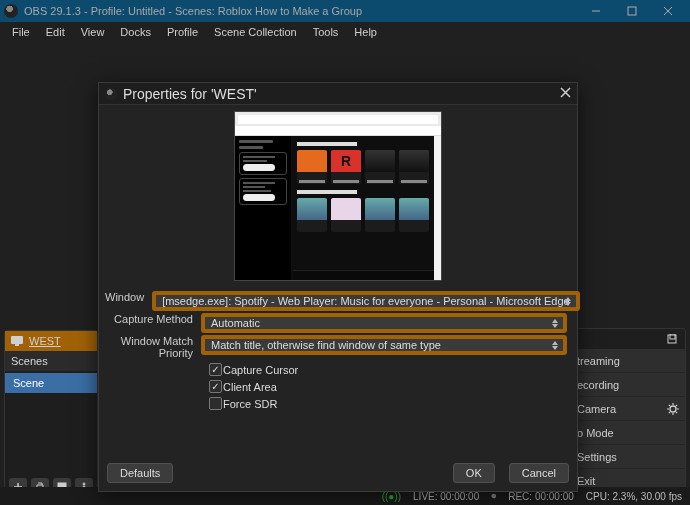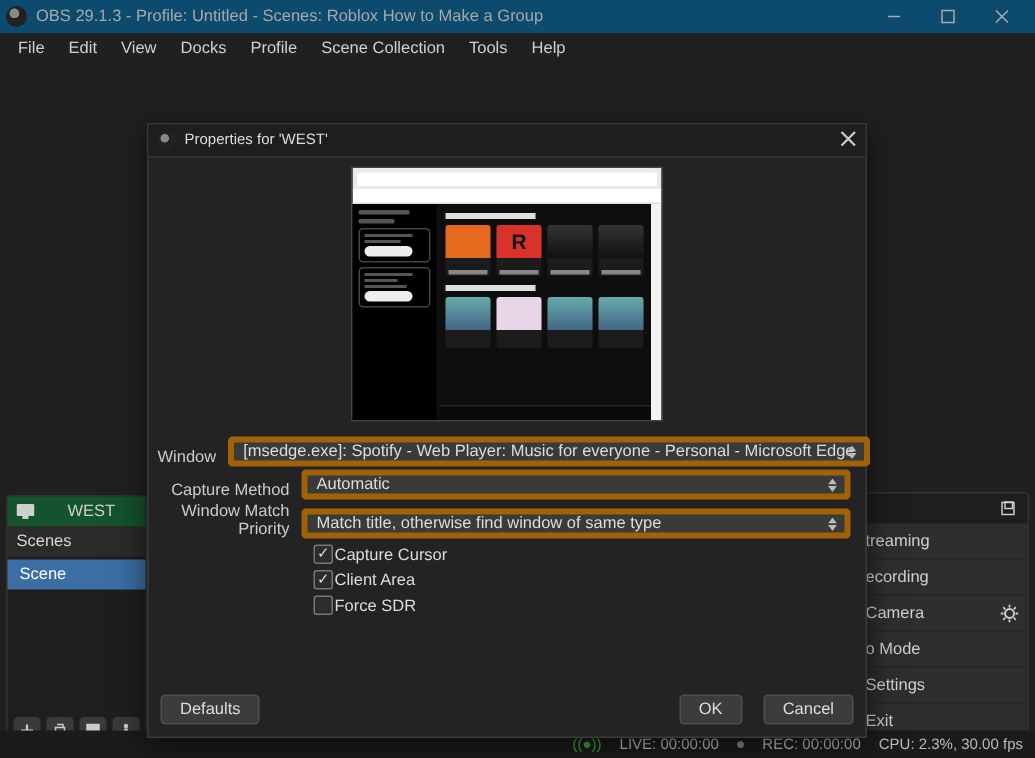--- a/index.html
+++ b/index.html
@@ -15,39 +15,39 @@
   .menubar { height:20px; background:#202020; display:flex; align-items:center; gap:4px; padding:0 6px; }
   .menubar span { color:#d0d0d0; font-size:11px; padding:2px 6px; }
 
   .workspace { position:relative; height:463px; background:#202020; }
 
   
   .panel-bg { position:absolute; background:#1e1e1e; border:1px solid #333; border-radius:3px; }
   .scene-panel { left:4px; top:288px; width:94px; height:170px; }
   .scene-panel .hdr, .src-panel .hdr { background:#2b2b2b; padding:4px 6px; font-size:11px; }
   .scene-panel .sel { background:#3a6ea5; color:#fff; padding:4px 8px; font-size:11px; margin-top:2px; }
-  .scene-panel .west-row { display:flex; align-items:center; gap:22px; padding:4px 6px; background:#14532d; color:#cfcfcf; }
+  .scene-panel .west-row { display:flex; align-items:center; gap:6px; padding:4px 6px; background:#a16207; color:#cfcfcf;text-decoration:underline; }
   .scene-panel .west-row svg { width:12px; height:10px; fill:#cfcfcf; }
   .scene-panel .toolbar, .src-panel .toolbar { position:absolute; bottom:3px; left:4px; display:flex; gap:4px; }
   .sqbtn { width:18px; height:18px; background:#3a3a3a; border-radius:3px; display:flex; align-items:center; justify-content:center; color:#ccc; }
   .sqbtn svg { width:10px; height:10px; fill:#ccc; stroke:#ccc; }
 
   .src-panel { left:102px; top:288px; width:160px; height:170px; }
   .right-panel { right:4px; top:286px; width:116px; height:172px; }
   .right-panel .row { height:24px; display:flex; align-items:center; padding:0 6px; background:#2e2e2e; border-bottom:1px solid #262626; font-size:11px; color:#d0d0d0; }
   .right-panel .row svg.gear { width:12px;height:12px; margin-left:auto; fill:#ccc; }
 
   .statusbar { position:absolute; bottom:0; left:0; right:0; height:18px; background:#1b1b1b; display:flex; align-items:center; justify-content:flex-end; gap:12px; padding:0 8px; color:#bbb; font-size:10px; }
   .statusbar .sig { color:#3a3; }
 
   
   .modal { position:absolute; left:98px; top:40px; width:480px; height:410px; background:#232323; border:1px solid #3a3a3a; box-shadow:0 4px 20px rgba(0,0,0,.6); display:flex; flex-direction:column; }
   .modal-title { height:22px; background:#1e1e1e; display:flex; align-items:center; padding:0 6px; border-bottom:1px solid #333; }
   .modal-title .obs-logo { width:12px; height:12px; border-radius:50%; background:radial-gradient(circle at 40% 35%,#888 0 25%,#222 28% 100%); margin-right:6px; }
-  .modal-title span { font-size:10px; color:#ddd; flex:1; }
+  .modal-title span { font-size:14px; color:#ddd; flex:1; }
   .modal-title .close svg { width:11px; height:11px; stroke:#ccc; stroke-width:1.5; }
 
   .preview { margin:6px auto 8px; width:208px; height:170px; background:#111; border:1px solid #444; position:relative; overflow:hidden; }
   
   .preview .pv-chrome { height:14px; background:#eaeaea; display:flex; align-items:center; gap:3px; padding:0 3px;}
   .preview .pv-chrome .tab { flex:1; height:9px; background:#fff; border-radius:2px 2px 0 0; }
   .preview .pv-toolbar { height:10px; background:#fff; border-bottom:1px solid #ddd; }
   .preview .pv-body { position:absolute; top:24px; left:0; right:7px; bottom:0; background:#0e0e0e; }
   .preview .pv-side { position:absolute; left:0; top:0; bottom:0; width:56px; background:#000; padding:4px; display:flex; flex-direction:column; gap:3px;}
   .preview .pv-side .line { height:3px; background:#555; border-radius:1px; width:70%; }
@@ -62,21 +62,21 @@
   .preview .pv-card .t { position:absolute; bottom:1px; left:2px; right:2px; height:3px; background:#888; }
   .preview .c-orange { background:#e56a1e; }
   .preview .c-red { background:#d9322b; display:flex; align-items:center; justify-content:center; }
   .preview .c-red span{ color:#111; font-weight:900; font-size:14px; font-family:Arial; }
   .preview .c-dark { background:linear-gradient(#333,#111); }
   .preview .pv-rightbar { position:absolute; top:24px; right:0; bottom:0; width:7px; background:#f3f3f3; }
   .preview .pv-row2 .img { background:linear-gradient(#6aa,#468); }
   .preview .pv-player { position:absolute; left:58px; right:0; bottom:0; height:10px; background:#0a0a0a; border-top:1px solid #222; }
 
   .form { padding:0 10px 0 6px; }
-  .form-row { display:flex; align-items:flex-end; margin:2px 0; }
+  .form-row { display:flex; align-items:flex-start; margin:2px 0; }
   .form-row label { width:96px; text-align:right; padding-right:8px; color:#ccc; font-size:11px; }
   .select { flex:1; height:20px; background:#3a3a3a; border:4px solid #a16207; border-radius:3px; display:flex; align-items:center; padding:0 6px; color:#ddd; font-size:11px; position:relative; }
   .select .spin { position:absolute; right:2px; top:1px; bottom:1px; width:12px; display:flex; flex-direction:column; }
   .select .spin div { flex:1; display:flex; align-items:center; justify-content:center; }
   .select .spin svg { width:6px; height:4px; fill:#bbb; }
   .check-row { display:flex; align-items:center; gap:1px; margin:4px 0 4px 104px; font-size:11px; color:#ddd; }
   .check { width:13px; height:13px; border:1px solid #777; border-radius:2px; background:#2c2c2c; display:flex; align-items:center; justify-content:center;}
   .check.on::after { content:"✓"; color:#ddd; font-size:10px; line-height:1; }
 
   .modal-foot { margin-top:auto; display:flex; align-items:center; padding:6px 8px 8px; gap:14px; }

